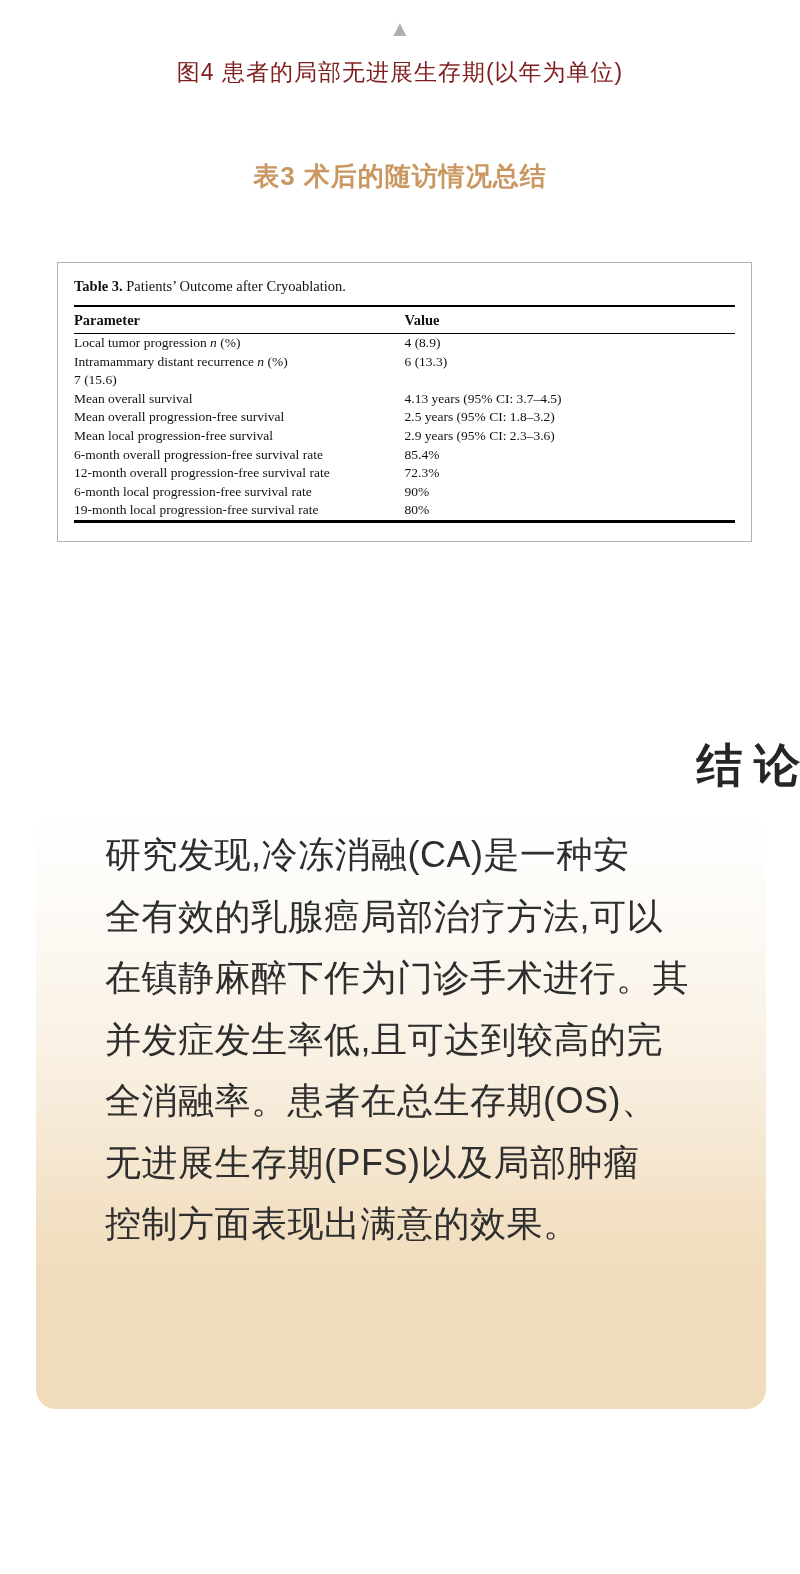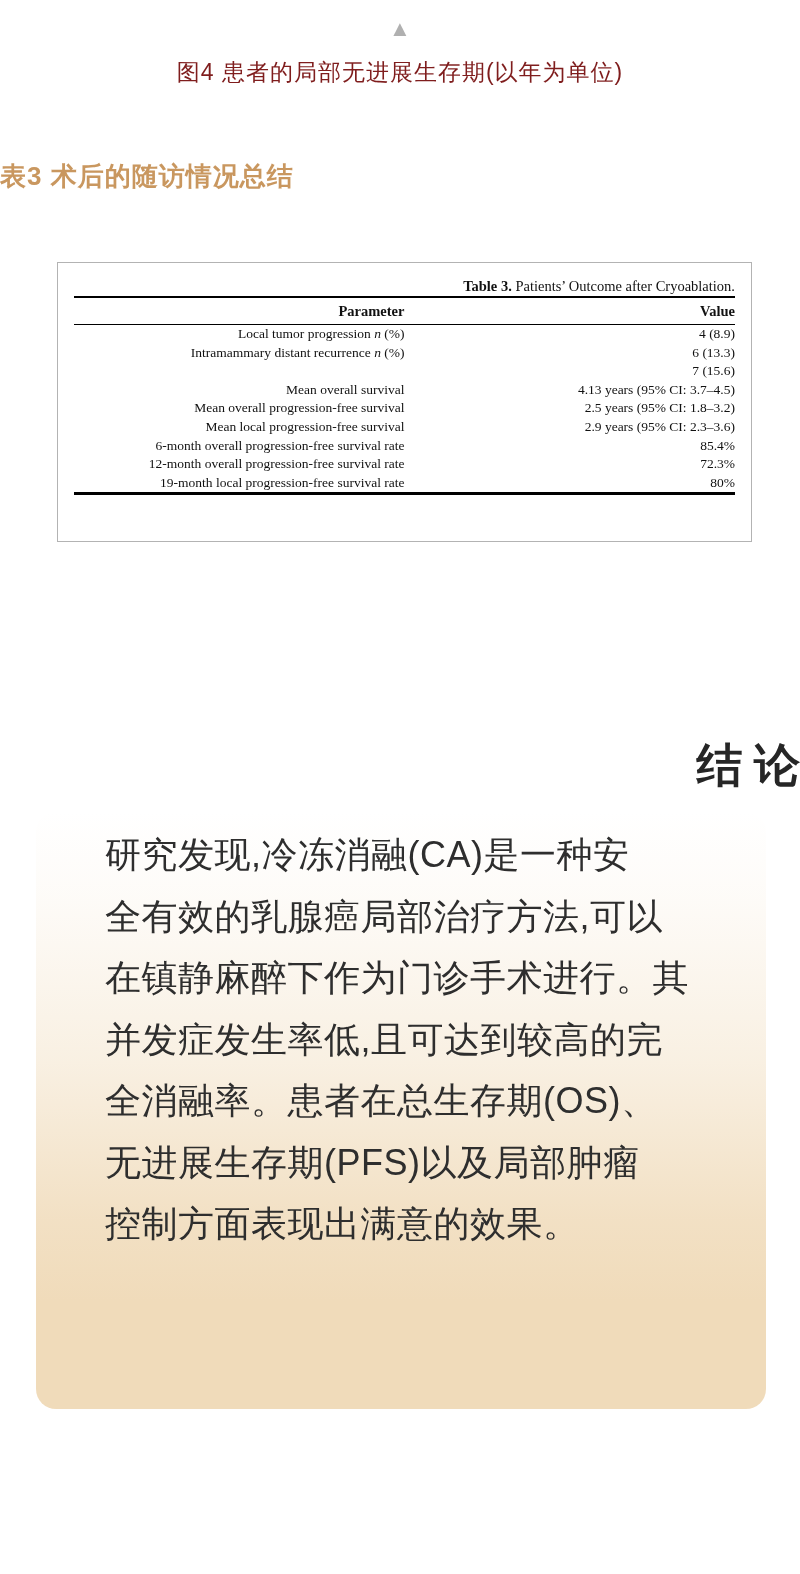--- a/index.html
+++ b/index.html
@@ -29,21 +29,21 @@
     text-align: center;
     font-size: 23px;
     line-height: 32px;
     color: #7f1d1d;
     letter-spacing: 1px;
   }
 
   
   .section-heading {
     margin-top: 72px;
-    text-align: left;
+    text-align: center;
     font-size: 26px;
     line-height: 32px;
     font-weight: bold;
     color: #c9975f;
     letter-spacing: 1px;
   }
 
   
   .table-card {
     margin: 70px 0 0 57px;
@@ -52,32 +52,31 @@
     background: #ffffff;
     border: 1px solid #b3b3b3;
     padding: 13px 16px 0 16px;
     font-family: "Liberation Serif", serif;
     color: #111111;
   }
   .table-caption {
     font-size: 14.5px;
     line-height: 20px;
     padding-left: 0;
-    margin-bottom: 0;
-    text-align: right;
+    margin-bottom: 9px;
   }
   .table-caption .cap-bold { font-weight: bold; }
   .sci-table { width: 100%; }
   .rule-top    { border-top: 2px solid #000; }
   .rule-mid    { border-top: 1px solid #000; }
   .rule-bottom { border-top: 3px solid #000; }
   .t-row { display: flex; }
   .t-row .cell {
     flex: 1 1 50%;
-    text-align: right;
+    text-align: left;
     font-size: 13.5px;
     line-height: 18.6px;
   }
   .t-head .cell {
     font-weight: bold;
     font-size: 14.5px;
     line-height: 26px;
   }
   .cell .var { font-style: italic; font-family: "Liberation Serif", serif; }
 
@@ -159,20 +158,24 @@
     </div>
     <div class="t-row">
       <div class="cell"><span>6-month overall progression-free survival rate</span> <i class="var"></i> <span></span></div>
       <div class="cell">85.4%</div>
     </div>
     <div class="t-row">
       <div class="cell"><span>12-month overall progression-free survival rate</span> <i class="var"></i> <span></span></div>
       <div class="cell">72.3%</div>
     </div>
     <div class="t-row">
+      <div class="cell"><span>6-month local progression-free survival rate</span> <i class="var"></i> <span></span></div>
+      <div class="cell">90%</div>
+    </div>
+    <div class="t-row">
       <div class="cell"><span>19-month local progression-free survival rate</span> <i class="var"></i> <span></span></div>
       <div class="cell">80%</div>
     </div>
     <div class="rule-bottom"></div>
   </div>
 </div>
 
 <div class="conclusion-title">结 论</div>
 
 <div class="conclusion-card">

